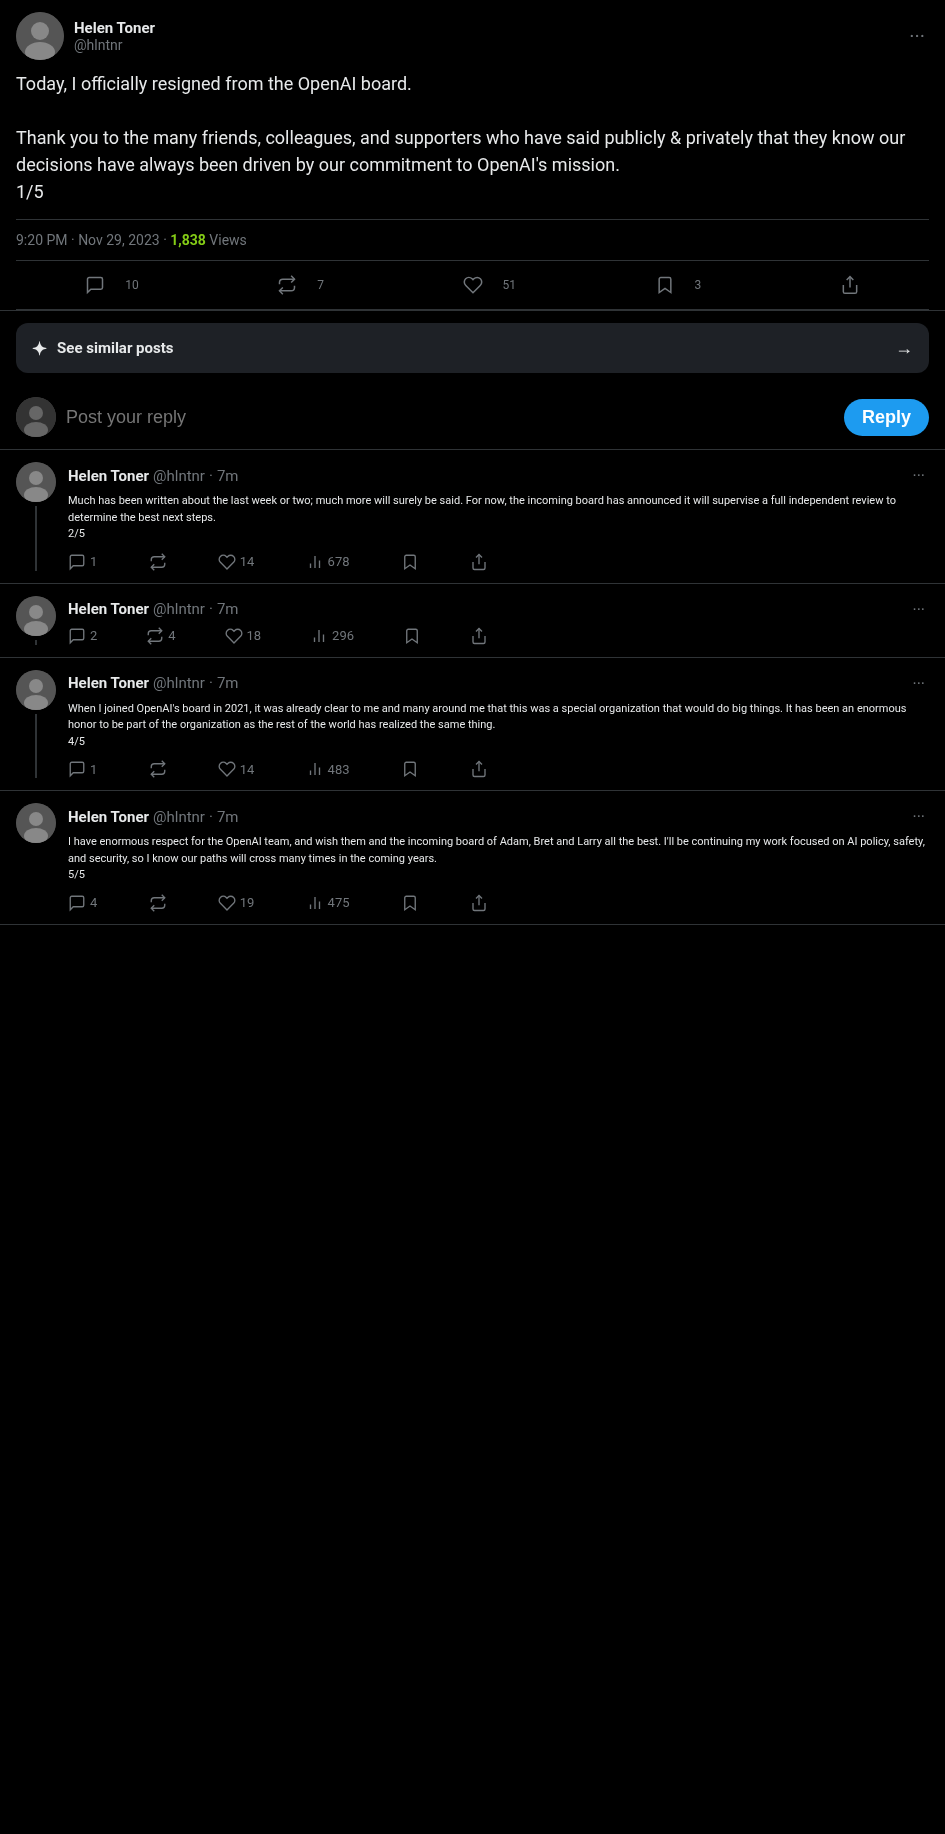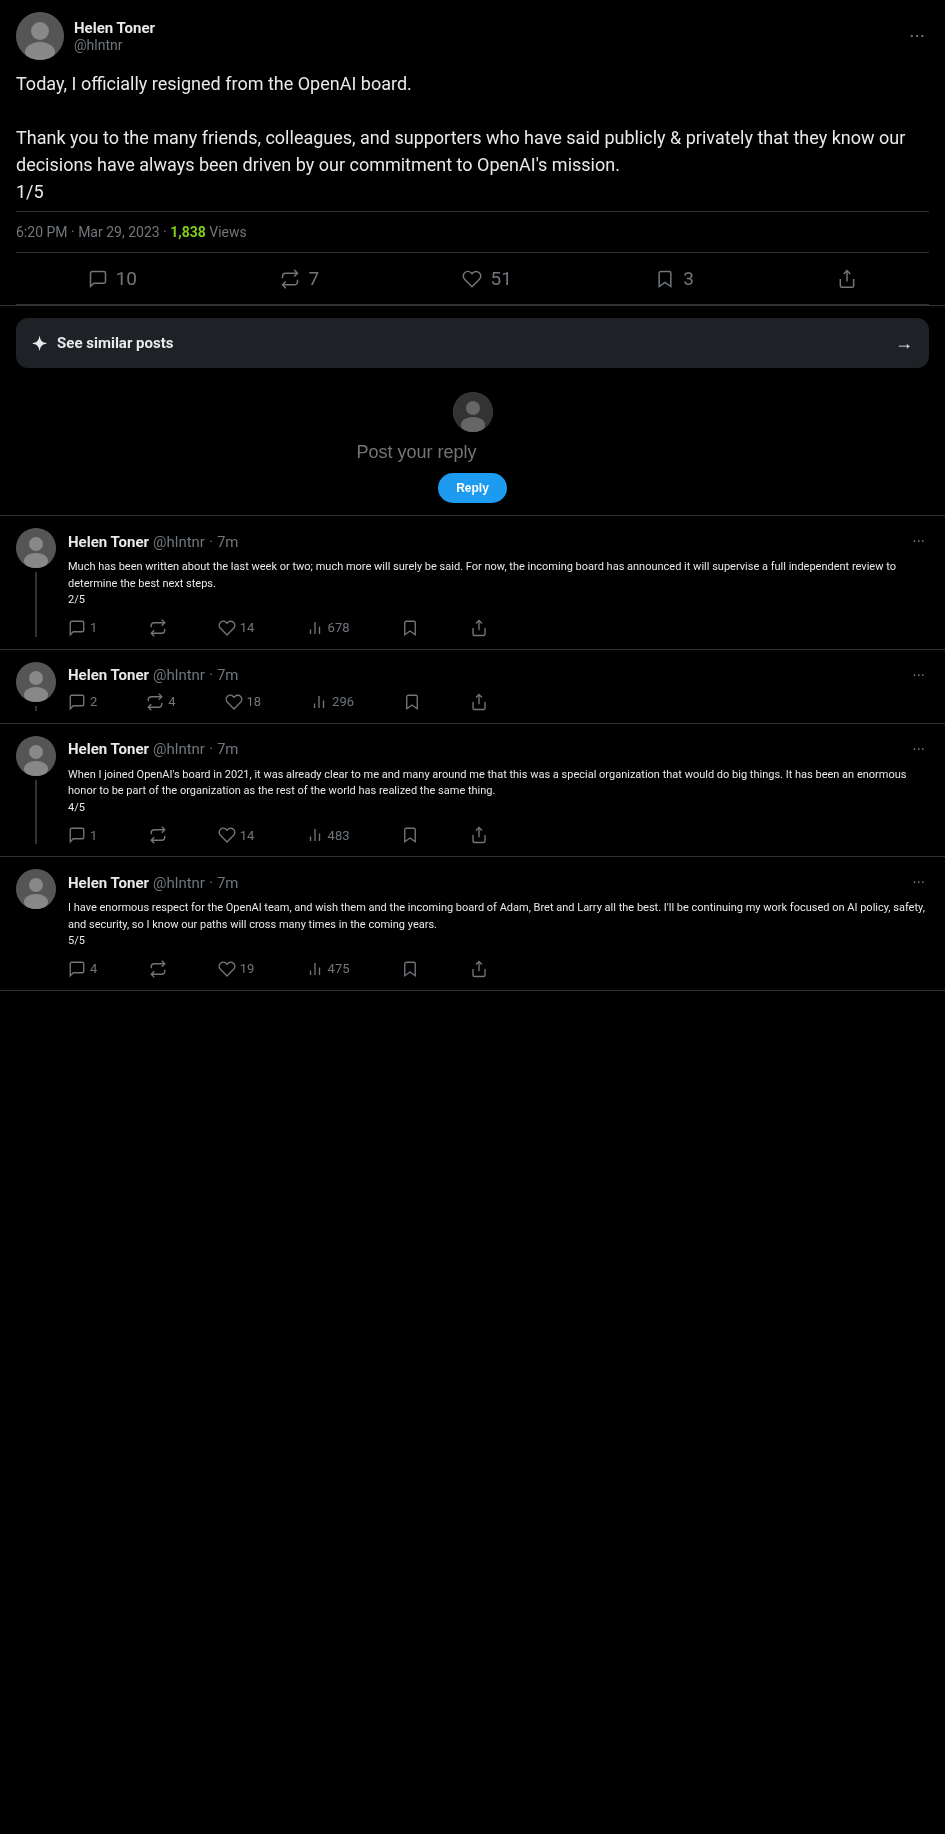--- a/index.html
+++ b/index.html
@@ -54,21 +54,21 @@
     }
     .more-icon {
       color: #71767b;
       cursor: pointer;
       font-size: 20px;
       padding: 4px;
     }
     .tweet-body {
       font-size: 18px;
       line-height: 1.5;
-      margin-bottom: 6px;
+      margin-bottom: 14px;
       color: #e7e9ea;
     }
     .tweet-meta {
       color: #71767b;
       font-size: 14px;
       padding: 12px 0;
       border-top: 1px solid #2f3336;
       border-bottom: 1px solid #2f3336;
     }
     .tweet-meta strong {
@@ -78,23 +78,23 @@
     .tweet-actions {
       display: flex;
       align-items: center;
       justify-content: space-around;
       padding: 8px 0;
       border-bottom: 1px solid #2f3336;
     }
     .action-btn {
       display: flex;
       align-items: center;
-      gap: 8px;
-      color: #71767b;
-      font-size: 19px;
+      gap: 20px;
+      color: #71767b;
+      font-size: 12px;
       cursor: pointer;
       padding: 6px 10px;
       border-radius: 20px;
     }
     .action-icon {
       width: 20px;
       height: 20px;
       display: flex;
       align-items: center;
       justify-content: center;
@@ -123,39 +123,38 @@
       font-size: 18px;
     }
 
     
     .reply-input-area {
       display: flex;
       align-items: center;
       padding: 12px 16px;
       border-bottom: 1px solid #2f3336;
       gap: 10px;
-      flex-direction: column;
     }
     .reply-input {
       flex: 1;
       background: transparent;
       border: none;
       color: #71767b;
       font-size: 18px;
       outline: none;
       cursor: pointer;
     }
     .reply-btn {
       background: #1d9bf0;
       color: #fff;
       border: none;
       border-radius: 20px;
       padding: 8px 18px;
       font-weight: 700;
-      font-size: 12px;
+      font-size: 18px;
       cursor: pointer;
     }
 
     
     .thread-container {
       padding: 0;
     }
     .thread-reply {
       display: flex;
       padding: 12px 16px;
@@ -269,21 +268,21 @@
     <div class="more-icon">···</div>
   </div>
 
   <div class="tweet-body">
     Today, I officially resigned from the OpenAI board.<br><br>
     Thank you to the many friends, colleagues, and supporters who have said publicly &amp; privately that they know our decisions have always been driven by our commitment to OpenAI's mission.<br>
     1/5
   </div>
 
   <div class="tweet-meta">
-    <span>6:20 PM · Mar 29, 2023 · </span><strong>1,838</strong> <span>Views</span>
+    <span>9:20 PM · Nov 29, 2023 · </span><strong>1,838</strong> <span>Views</span>
   </div>
 
   <div class="tweet-actions">
     <div class="action-btn">
       <div class="action-icon">
         <svg width="20" height="20" viewBox="0 0 24 24" fill="none" stroke="currentColor" stroke-width="1.8">
           <path d="M21 15a2 2 0 0 1-2 2H7l-4 4V5a2 2 0 0 1 2-2h14a2 2 0 0 1 2 2z"></path>
         </svg>
       </div>
       <span>10</span>

